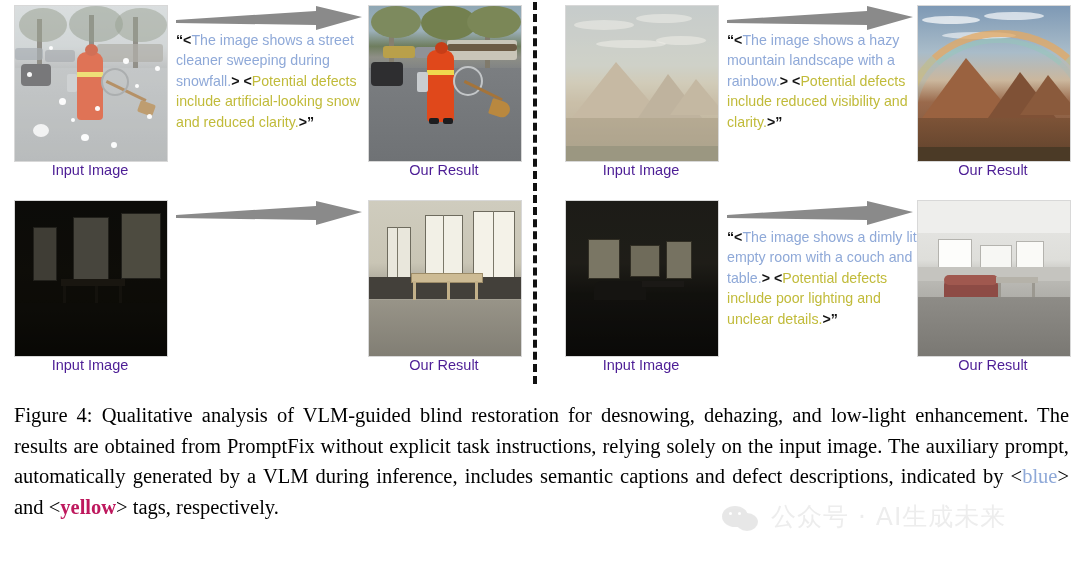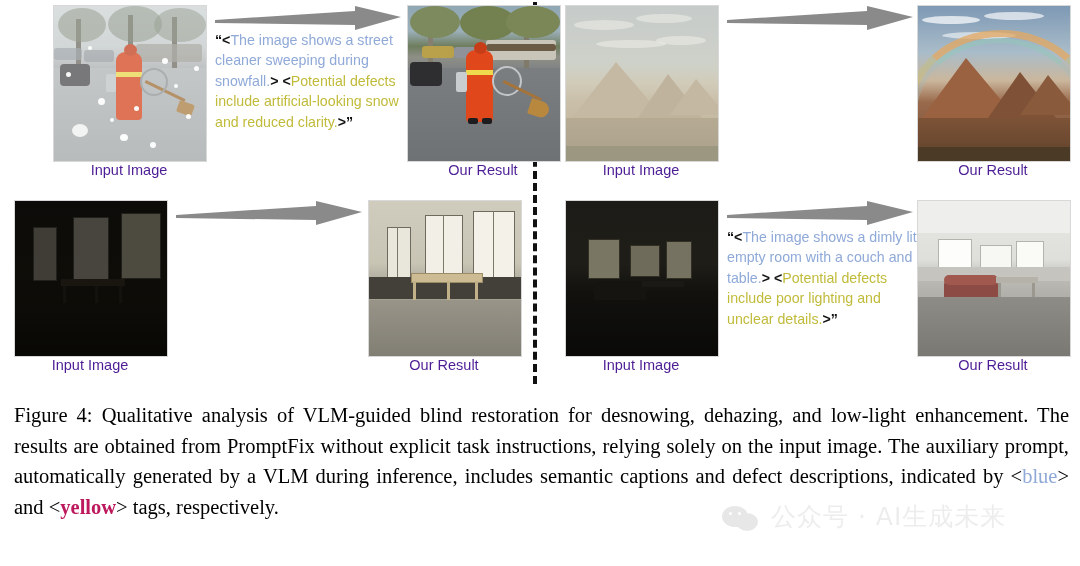--- a/index.html
+++ b/index.html
@@ -15,21 +15,21 @@
     width:1080px;
     height:390px;
   }
   .divider{
     position:absolute;
     left:533px;top:2px;
     width:0;height:382px;
     border-left:4px dashed #111;
   }
   .panel{position:absolute;}
-  .panel-tl{left:0;top:0;padding-left:39px;}
+  .panel-tl{left:0;top:0;}
   .panel-tr{left:545px;top:0;}
   .panel-bl{left:0;top:195px;}
   .panel-br{left:545px;top:195px;}
 
   .row{position:relative;width:535px;height:195px;}
 
   .imgbox{
     position:absolute;
     width:152px;height:155px;
     top:5px;
@@ -254,20 +254,23 @@
           <div class="ground" style="height:28%;background:linear-gradient(180deg,#9c8a6c,#8b7c60);"></div>
           <div class="ground" style="height:10%;background:#6f6a4e;"></div>
           <div class="scene" style="background:rgba(218,214,200,.42);"></div>
         </div>
       </div>
 
       <svg class="arrow" viewBox="0 0 186 30" preserveAspectRatio="none">
         <polygon points="0,14 140,5 140,0 186,11 140,24 140,19 0,17" fill="#8a8a8a"></polygon>
       </svg>
 
+      <div class="prompt">
+        <span class="quote">“</span><span class="brk">&lt;</span><span class="blue">The image shows a hazy mountain landscape with a rainbow.</span><span class="brk">&gt;</span> <span class="brk">&lt;</span><span class="yellow">Potential defects include reduced visibility and clarity.</span><span class="brk">&gt;</span><span class="quote">”</span>
+      </div>
 
       <div class="imgbox right">
         <div class="scene mtn-res">
           <div class="cloud" style="left:4px;top:10px;width:58px;height:8px;background:rgba(255,255,255,.7);"></div>
           <div class="cloud" style="left:66px;top:6px;width:60px;height:8px;background:rgba(255,255,255,.65);"></div>
           <div class="cloud" style="left:24px;top:26px;width:74px;height:7px;background:rgba(255,255,255,.55);"></div>
           <div class="rainbow" style="left:-12px;top:24px;width:176px;height:150px;border-width:7px;border-top-color:rgba(228,168,96,.75);border-left-color:rgba(196,190,120,.45);border-right-color:rgba(196,190,120,.45);"></div>
           <div class="rainbow" style="left:-6px;top:32px;width:164px;height:142px;border-width:5px;border-top-color:rgba(150,198,186,.55);border-left-color:rgba(160,190,190,.3);border-right-color:rgba(160,190,190,.3);"></div>
           <div class="peak" style="left:4px;border-width:0 50px 60px 44px;border-bottom-color:#9a6240;"></div>
           <div class="peak" style="left:70px;border-width:0 36px 46px 32px;border-bottom-color:#7f5136;"></div>

